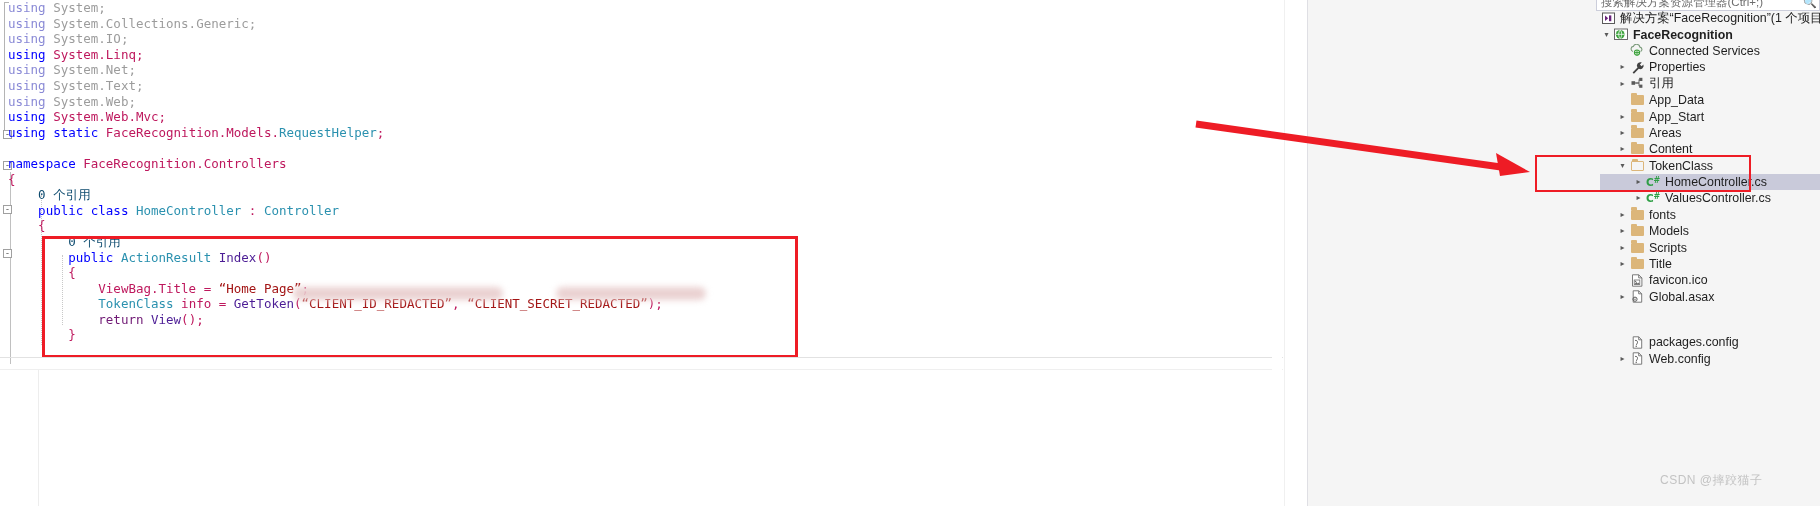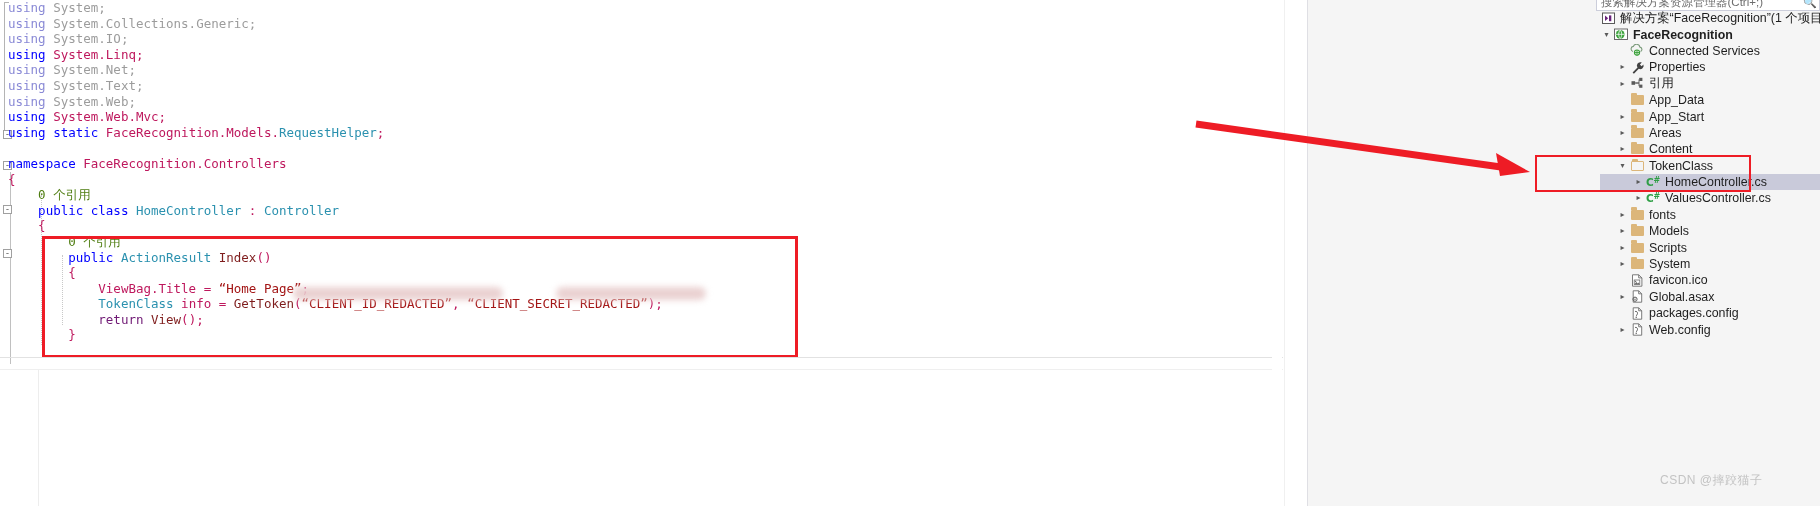--- a/index.html
+++ b/index.html
@@ -26,22 +26,22 @@
     line-height: 15.6px;
     white-space: pre;
   }
   .ln { position: relative; height: 15.6px; padding-left: 8px; }
 
   
   .kw   { color: #0000ff; }
   .typ  { color: #2b91af; }
   .str  { color: #a31515; }
   .pln  { color: #be185d; }
-  .mth  { color: #7f1d1d; }
-  .ref  { color: #4d7c0f; }
+  .mth  { color: #4c1d95; }
+  .ref  { color: #0c4a6e; }
   .ctrl { color: #701a75; }
 
   
   .faded .kw { color: #8a8ad6; }
   .faded .pln { color: #9c9c9c; }
 
   
   .brace-line {
     position: absolute;
     left: 10px; top: 172px;
@@ -393,21 +393,21 @@
         <span class="ico">
           <span class="folder"></span>
         </span>
         <span class="lbl">Scripts</span>
       </div>
       <div class="node" style="padding-left: 16px;">
         <span class="expander">▸</span>
         <span class="ico">
           <span class="folder"></span>
         </span>
-        <span class="lbl">System</span>
+        <span class="lbl">Title</span>
       </div>
       <div class="node" style="padding-left: 16px;">
         <span class="expander"></span>
         <span class="ico">
           <svg class="svgico" width="13" height="13" viewBox="0 0 13 13">
             <path d="M1.5 0.8h6.2l3.2 3.1v8.3H1.5z" fill="#fff" stroke="#6d6d6d" stroke-width="0.9"></path>
             <path d="M7.7 0.8v3.1h3.2" fill="none" stroke="#6d6d6d" stroke-width="0.9"></path>
             <rect x="3.2" y="6" width="5.6" height="4.4" fill="none" stroke="#6d6d6d" stroke-width="0.8"></rect>
             <circle cx="4.6" cy="7.5" r="0.7" fill="#6d6d6d"></circle>
             <path d="M3.4 10.2l2-2.2 1.4 1.4 1-0.9 1 1.7z" fill="#6d6d6d"></path>
@@ -420,21 +420,21 @@
         <span class="ico">
           <svg class="svgico" width="13" height="13" viewBox="0 0 13 13">
             <path d="M2.2 0.8h5.5l3 3v8.4H2.2z" fill="#fff" stroke="#6d6d6d" stroke-width="0.9"></path>
             <path d="M7.7 0.8v3h3" fill="none" stroke="#6d6d6d" stroke-width="0.9"></path>
             <circle cx="4" cy="9.2" r="2.1" fill="none" stroke="#5a5a5a" stroke-width="1"></circle>
             <circle cx="4" cy="9.2" r="0.7" fill="#5a5a5a"></circle>
           </svg>
         </span>
         <span class="lbl">Global.asax</span>
       </div>
-      <div class="node" style="padding-left: 16px;">
+      <div class="node" style="padding-left: 16px; margin-top: 29px;">
         <span class="expander"></span>
         <span class="ico">
           <svg class="svgico" width="13" height="13" viewBox="0 0 13 13">
             <path d="M2.2 0.8h5.5l3 3v8.4H2.2z" fill="#fff" stroke="#6d6d6d" stroke-width="0.9"></path>
             <path d="M7.7 0.8v3h3" fill="none" stroke="#6d6d6d" stroke-width="0.9"></path>
             <path d="M4.1 4.4c1.6-0.2 2.6 0.7 2.4 2.1-0.15 1-0.9 1.5-1.1 2.3" fill="none" stroke="#5a5a5a" stroke-width="1"></path>
             <circle cx="5.2" cy="10.2" r="0.72" fill="#5a5a5a"></circle>
           </svg>
         </span>
         <span class="lbl">packages.config</span>

